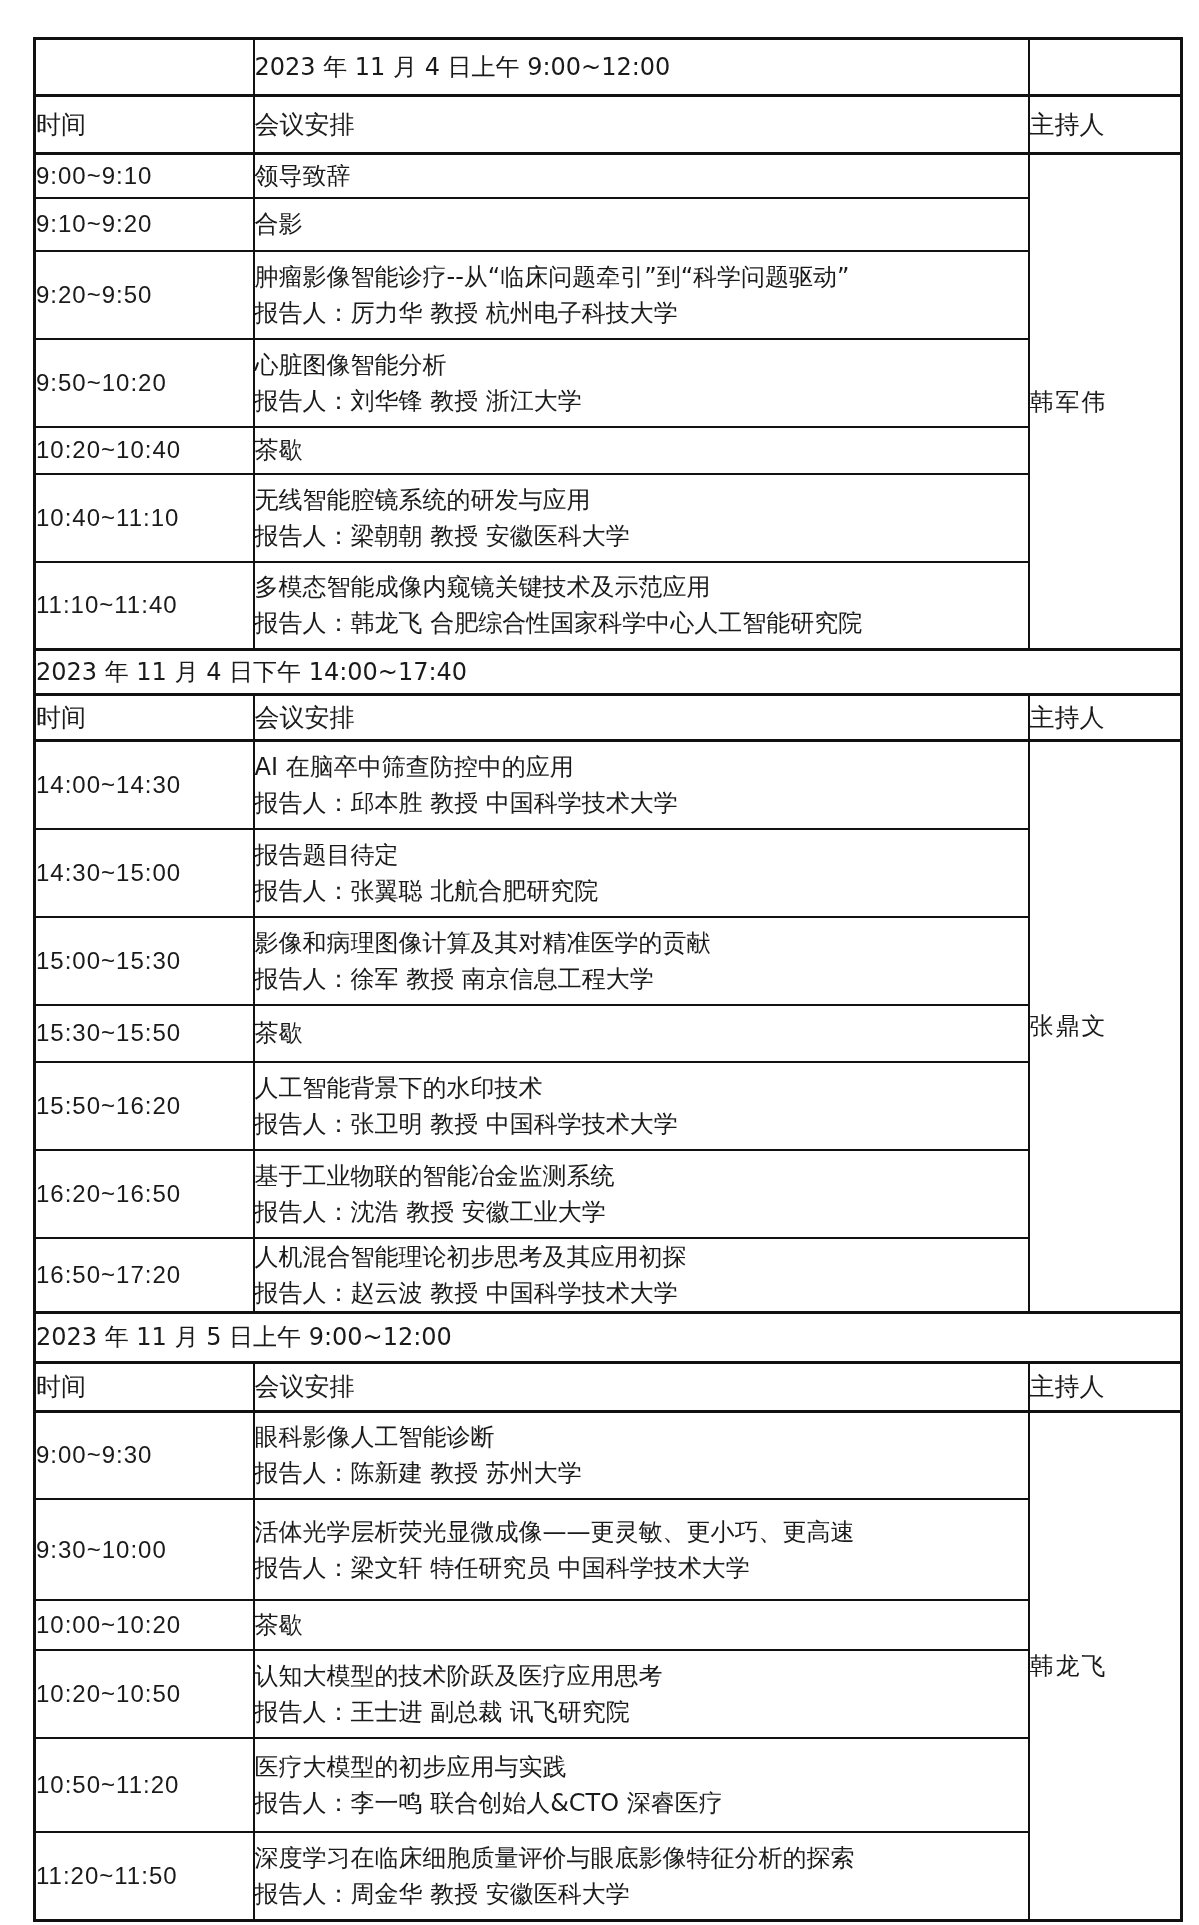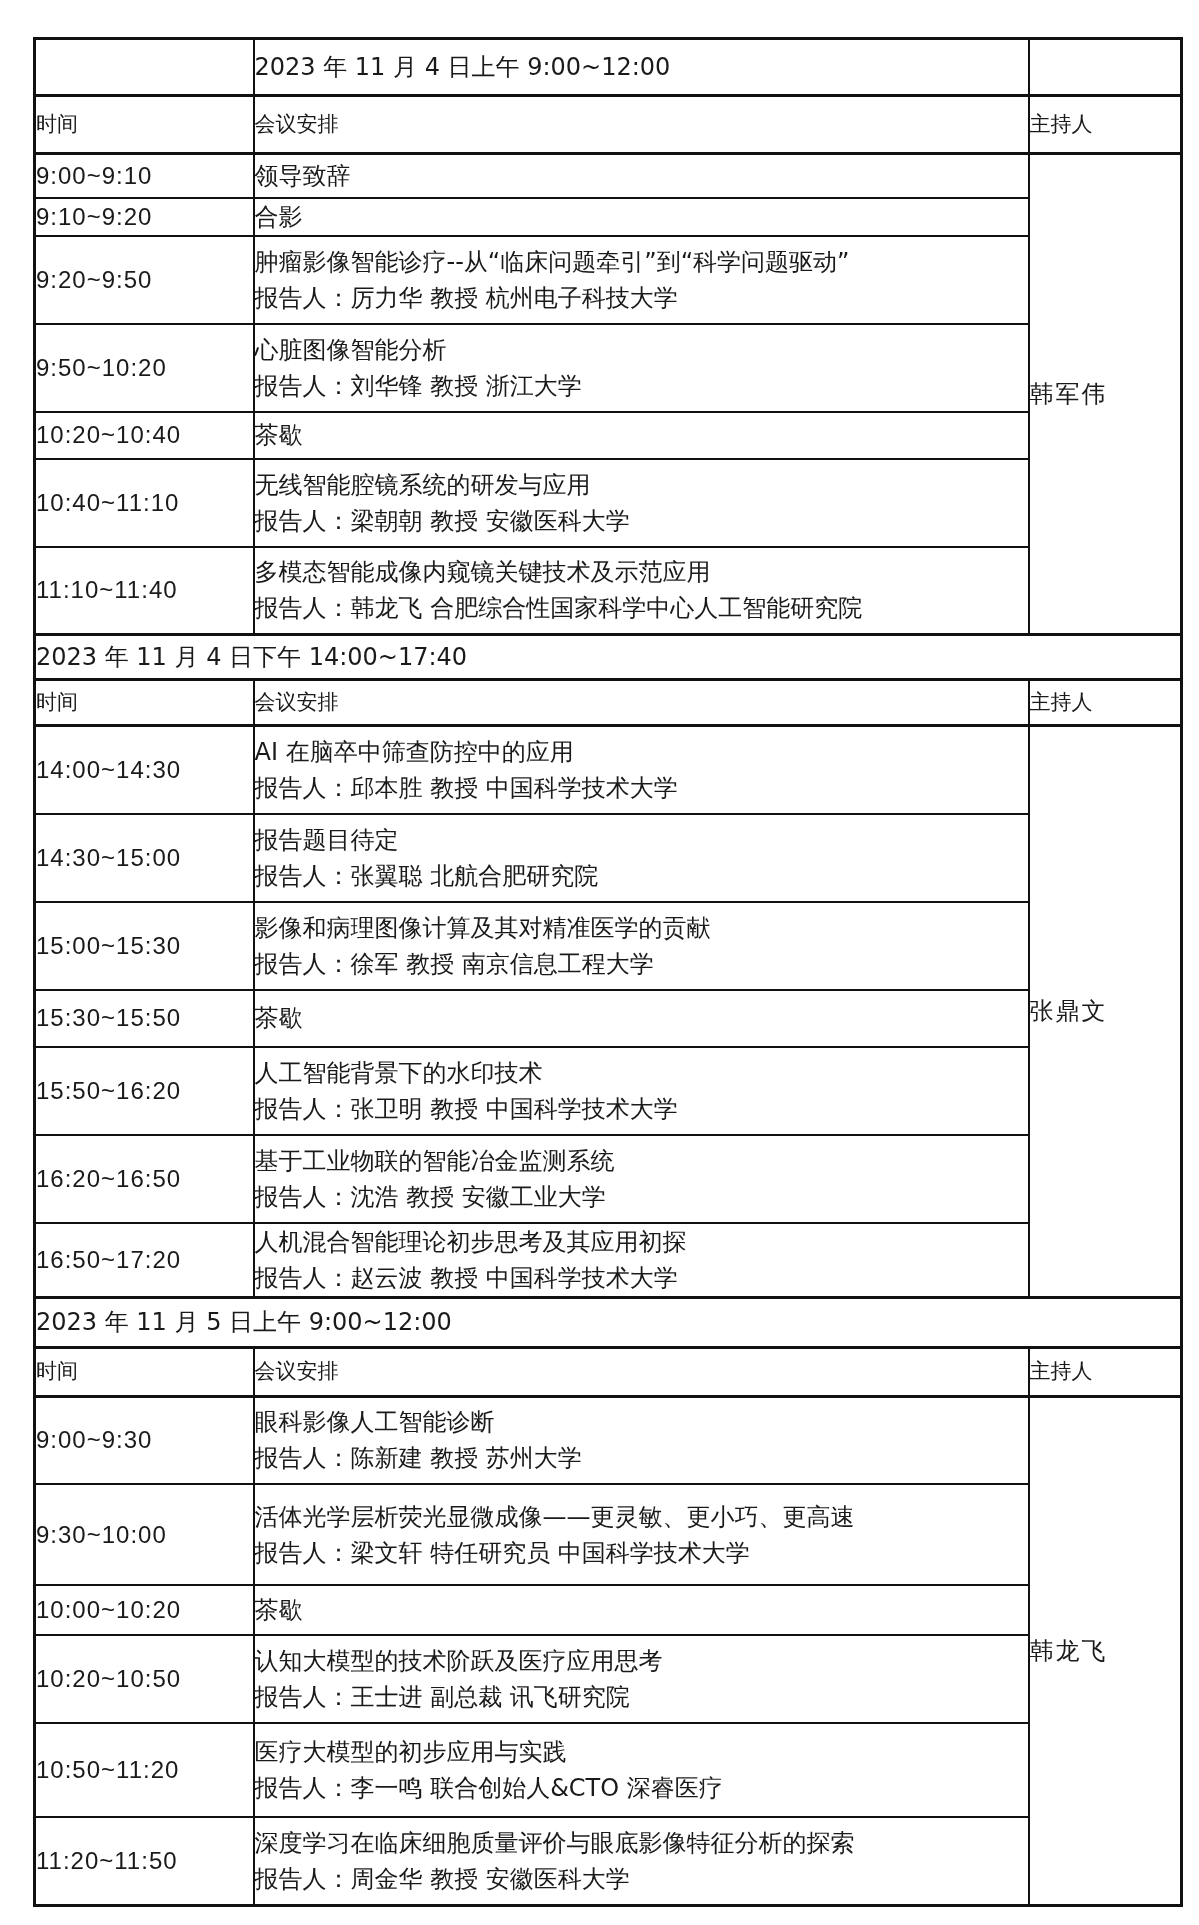--- a/index.html
+++ b/index.html
@@ -14,21 +14,21 @@
     border: 2px solid #111; padding: 0; text-align: left; vertical-align: middle;
     font-size: 24px; line-height: 1.5; overflow: hidden; white-space: nowrap;
   }
   col.c-time { width: 219px; }
   col.c-content { width: 775px; }
   col.c-host { width: 153px; }
   td.time { font-family: "Liberation Sans", sans-serif; font-size: 24px; letter-spacing: 1px; }
   td.host { font-size: 25px; letter-spacing: 2px; }
   .title-line { display: block; line-height: 36px; }
   .speaker-line { display: block; line-height: 36px; }
-  tr.header td { font-size: 21px; }
+  tr.header td { font-size: 25px; }
   tr.thick-top td { border-top: 3px solid #111; }
   .date-text { font-family: "DejaVu Sans", sans-serif; font-size: 23px; }
 </style>
 </head>
 <body>
 
 <table class="schedule">
   <colgroup>
     <col class="c-time">
       <col class="c-content">
@@ -45,21 +45,21 @@
         <td>会议安排</td>
         <td>主持人</td>
       </tr>
       <tr class="thick-top" style="height: 44px;">
         <td class="time">9:00~9:10</td>
         <td>
           <span class="title-line">领导致辞</span>
         </td>
         <td class="host" rowspan="7">韩军伟</td>
       </tr>
-      <tr style="height: 38px;">
+      <tr style="height: 53px;">
         <td class="time">9:10~9:20</td>
         <td>
           <span class="title-line">合影</span>
         </td>
       </tr>
       <tr style="height: 88px;">
         <td class="time">9:20~9:50</td>
         <td>
           <span class="title-line">肿瘤影像智能诊疗--从“临床问题牵引”到“科学问题驱动”</span>
           <span class="speaker-line">报告人：厉力华  教授  杭州电子科技大学</span>

